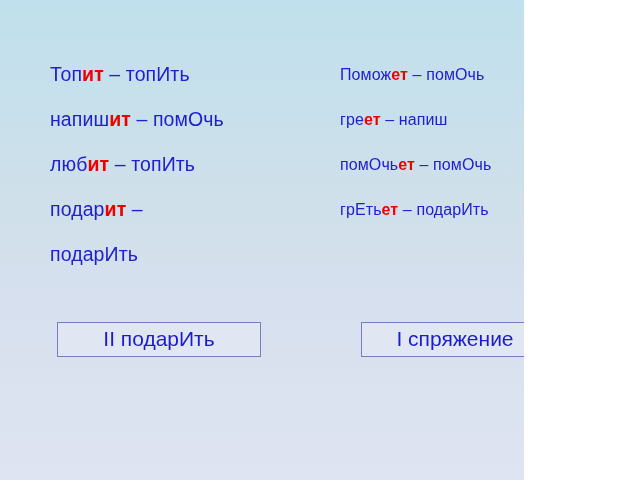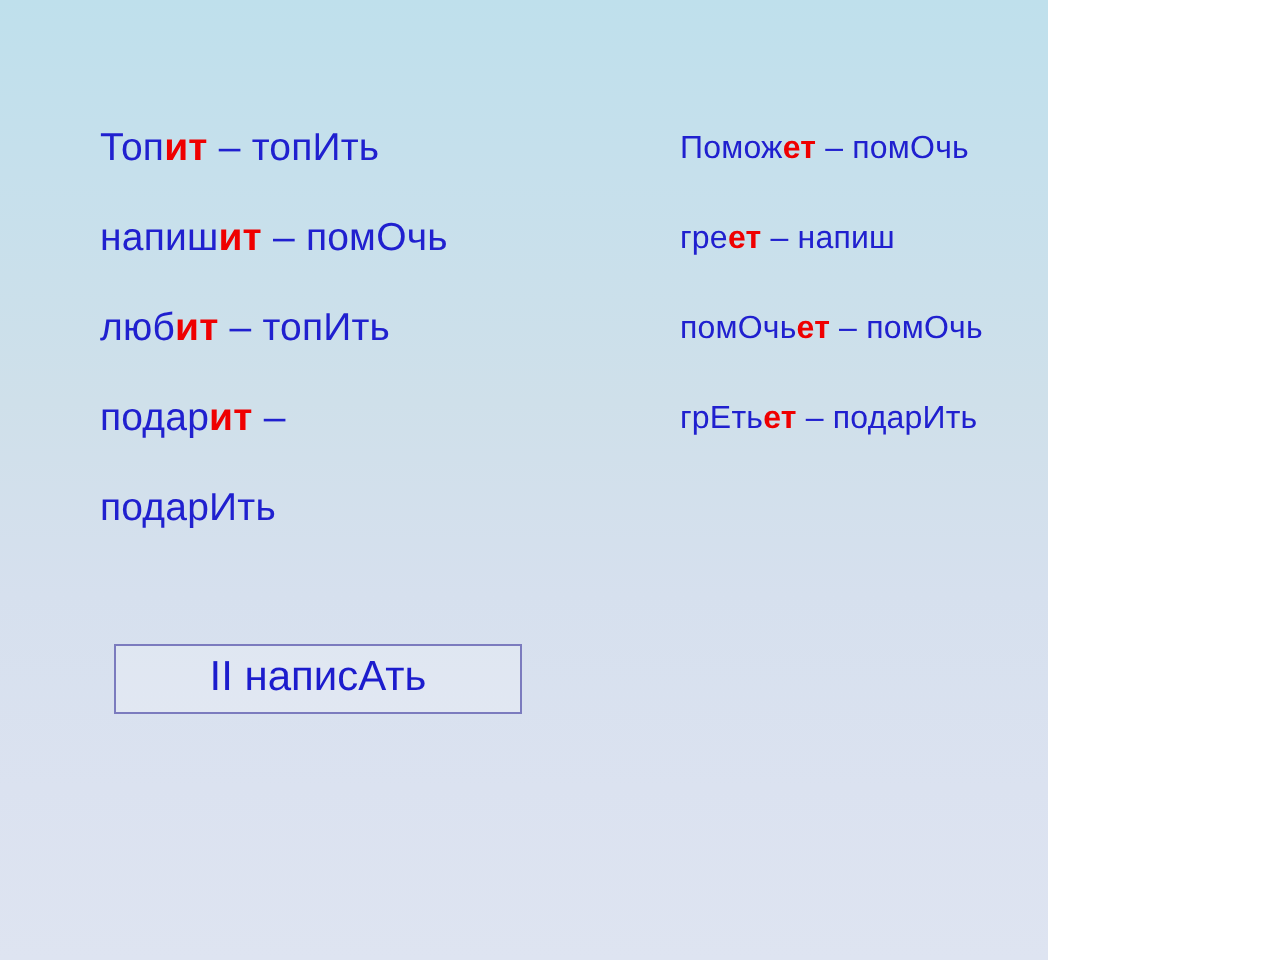--- a/index.html
+++ b/index.html
@@ -140,16 +140,17 @@
 
       <div class="word-line">
         <span>грЕть</span><span class="hl">ет</span><span> – </span><span>подарИть</span>
       </div>
 
     </div>
 
   </div>
 
   <div class="boxes">
-    <div class="conj-box" id="box-2">II написАть</div>
+    <div class="conj-box" id="box-2">II подарИть</div>
+    <div class="conj-box" id="box-1">I спряжение</div>
   </div>
 
 </div>
 
 </body></html>

